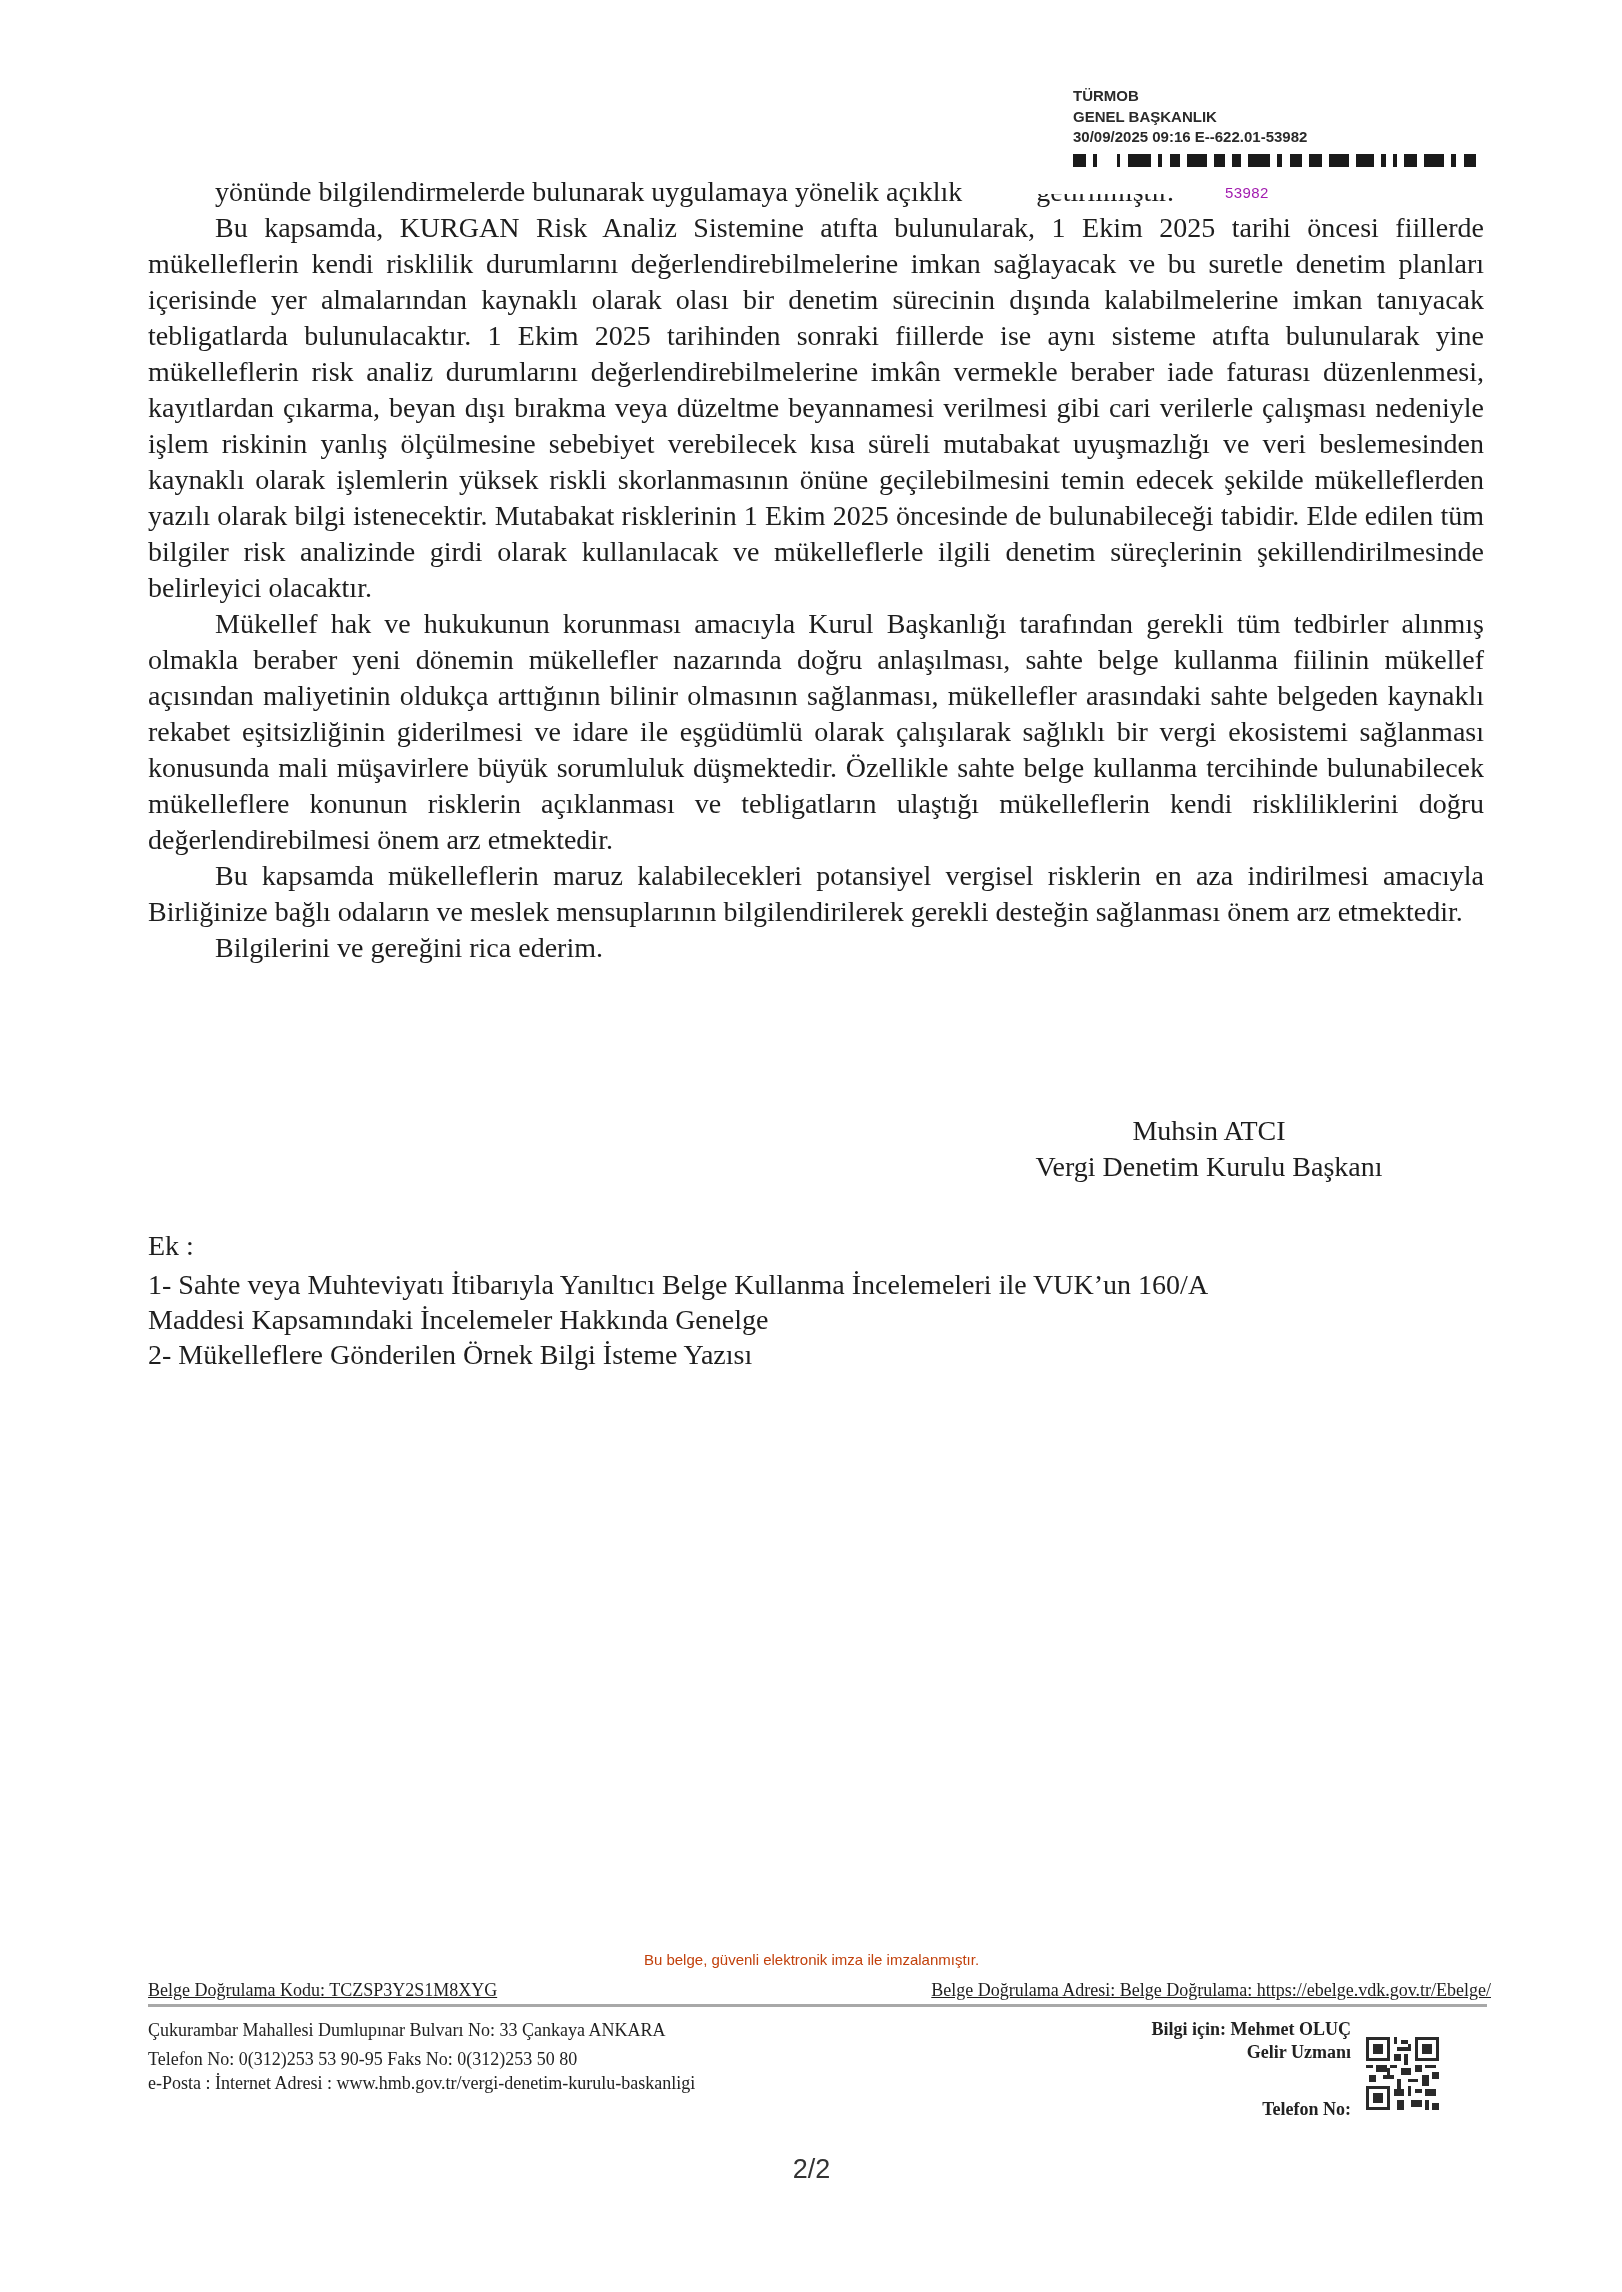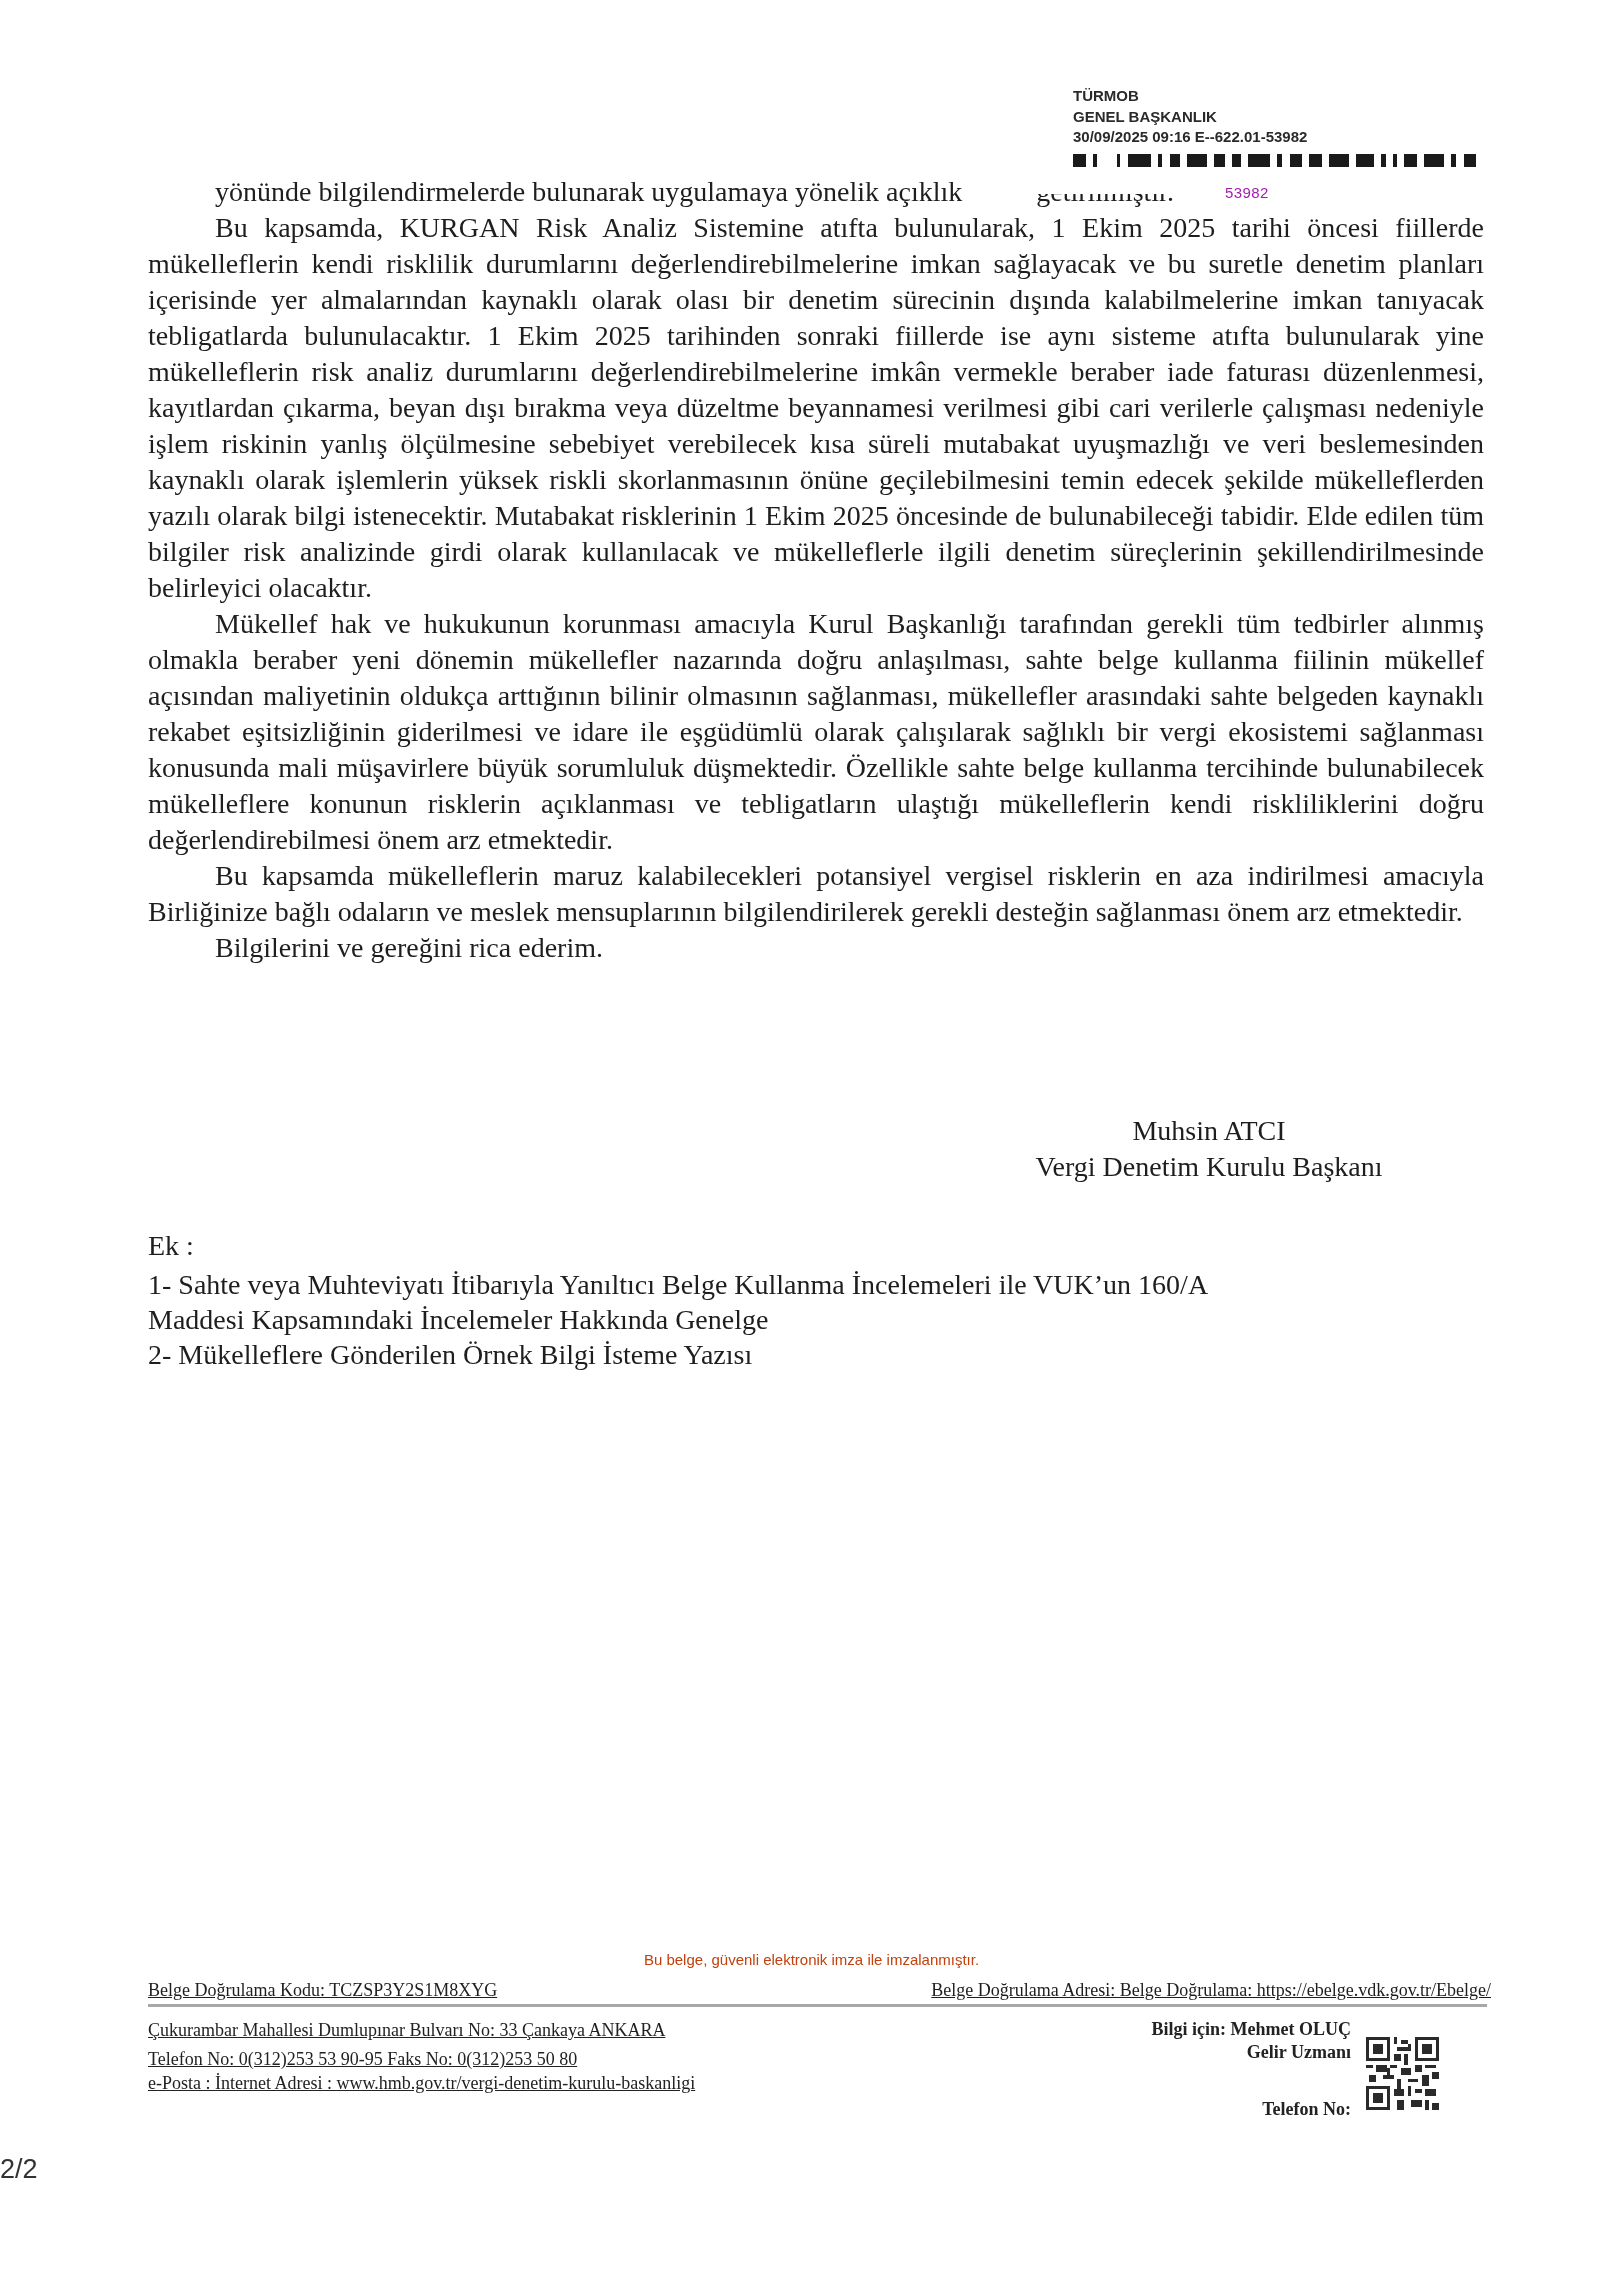--- a/index.html
+++ b/index.html
@@ -62,32 +62,32 @@
   }
   .verify-row .code { position: absolute; left: 0; top: 0; text-decoration: underline; }
   .verify-row .addr { position: absolute; right: 0; top: 0; text-decoration: underline; }
   .rule {
     position: absolute; left: 148px; top: 2004px; width: 1339px; height: 2.7px; background: #a8a8a8;
   }
   .contact {
     position: absolute; left: 148px; top: 2018px; width: 716px;
     font-size: 18px; line-height: 24px; font-family: "Liberation Serif", serif; color: #222;
   }
-  .contact .row { white-space: nowrap; text-decoration: underline; }
+  .contact .row { white-space: nowrap; }
   .contact .row.gap { margin-top: 5.4px; }
   .info {
     position: absolute; left: 1057px; top: 2018px; width: 294px; text-align: right;
     font-size: 18px; line-height: 23px; font-family: "Liberation Serif", serif; font-weight: bold; color: #222;
   }
   .info .tel { margin-top: 34px; }
   .qr {
     position: absolute; left: 1366px; top: 2037px; width: 73px; height: 73px;
   }
   .page-num {
-    position: absolute; left: 0; width: 1623px; top: 2154px; 
+    position: absolute; left: 0; width: 1623px; top: 2154px; text-align: center;
     font-size: 27px; font-family: "Liberation Sans", sans-serif; color: #333;
   }
 </style>
 </head>
 <body>
 
 <div class="page">
 
   <div class="stamp">
     <div class="line bold">TÜRMOB</div>

